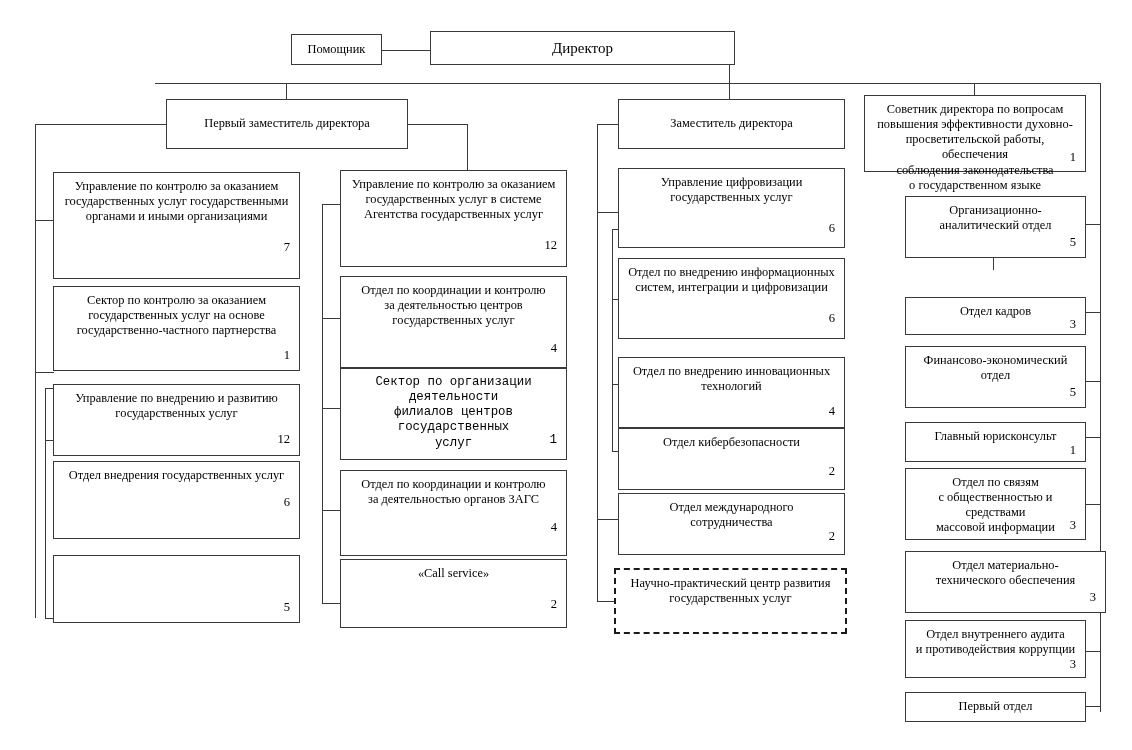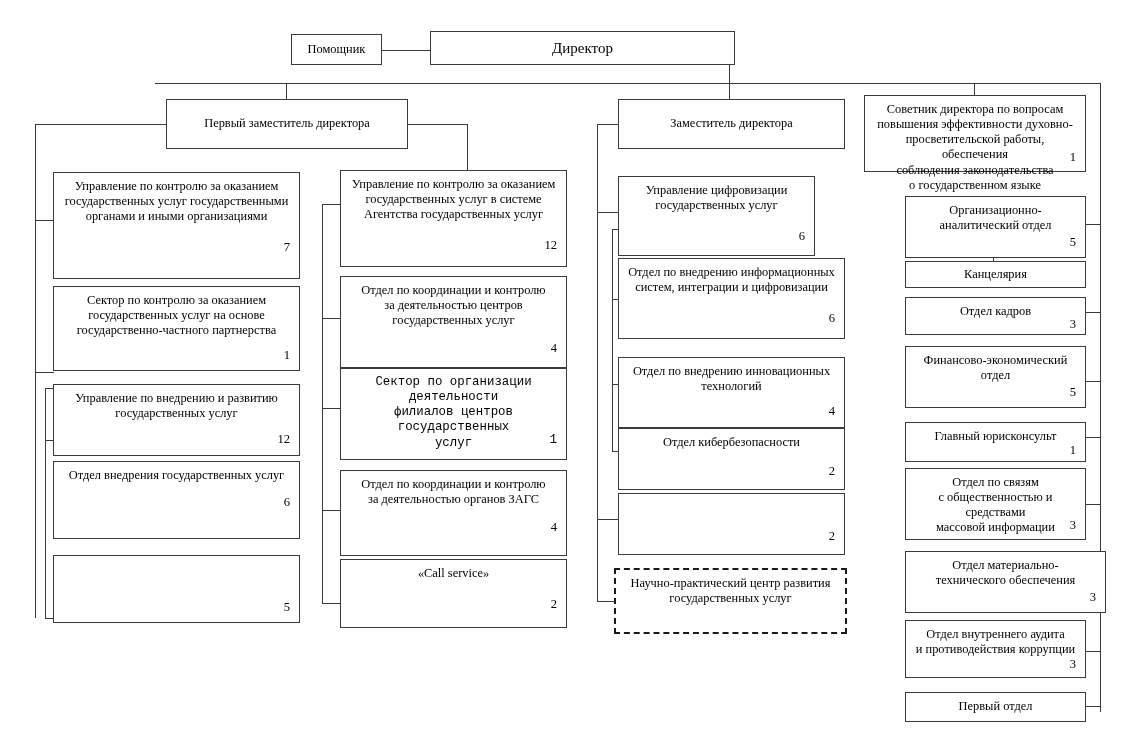--- a/index.html
+++ b/index.html
@@ -194,55 +194,53 @@
   <div class="node" style="left:340px; top:470px; width:227px; height:86px;">
     <span class="label">Отдел по координации и контролю
 за деятельностью органов ЗАГС</span>
     <span class="count" style="top:50px;">4</span>
   </div>
   <div class="node" style="left:340px; top:559px; width:227px; height:69px;">
     <span class="label">«Call service»</span>
     <span class="count" style="top:38px;">2</span>
   </div>
 
-  <div class="node" style="left:618px; top:176px; width:197px; height:80px;">
+  <div class="node" style="left:618px; top:168px; width:227px; height:80px;">
     <span class="label">Управление цифровизации
 государственных услуг</span>
     <span class="count" style="top:53px;">6</span>
   </div>
   <div class="node" style="left:618px; top:258px; width:227px; height:81px;">
     <span class="label">Отдел по внедрению информационных
 систем, интеграции и цифровизации</span>
     <span class="count" style="top:53px;">6</span>
   </div>
   <div class="node" style="left:618px; top:357px; width:227px; height:71px;">
     <span class="label">Отдел по внедрению инновационных
 технологий</span>
     <span class="count" style="top:47px;">4</span>
   </div>
   <div class="node" style="left:618px; top:428px; width:227px; height:62px;">
     <span class="label">Отдел кибербезопасности</span>
     <span class="count" style="top:36px;">2</span>
   </div>
   <div class="node" style="left:618px; top:493px; width:227px; height:62px;">
+    <span class="label">Отдел международного сотрудничества</span>
     <span class="count" style="top:36px;">2</span>
   </div>
   <div class="node dashed" style="left:614px; top:568px; width:233px; height:66px;">
     <span class="label">Научно-практический центр развития
 государственных услуг</span>
     <span class="count" style="top:40px;"></span>
   </div>
 
   <div class="node" style="left:905px; top:196px; width:181px; height:62px;">
     <span class="label">Организационно-
 аналитический отдел</span>
     <span class="count" style="top:39px;">5</span>
-  </div>
-  <div class="node center-mid" style="left:905px; top:261px; width:181px; height:27px;">
-    <span class="label">Канцелярия</span>
   </div>
   <div class="node" style="left:905px; top:297px; width:181px; height:38px;">
     <span class="label">Отдел кадров</span>
     <span class="count" style="top:20px;">3</span>
   </div>
   <div class="node" style="left:905px; top:346px; width:181px; height:62px;">
     <span class="label">Финансово-экономический
 отдел</span>
     <span class="count" style="top:39px;">5</span>
   </div>

